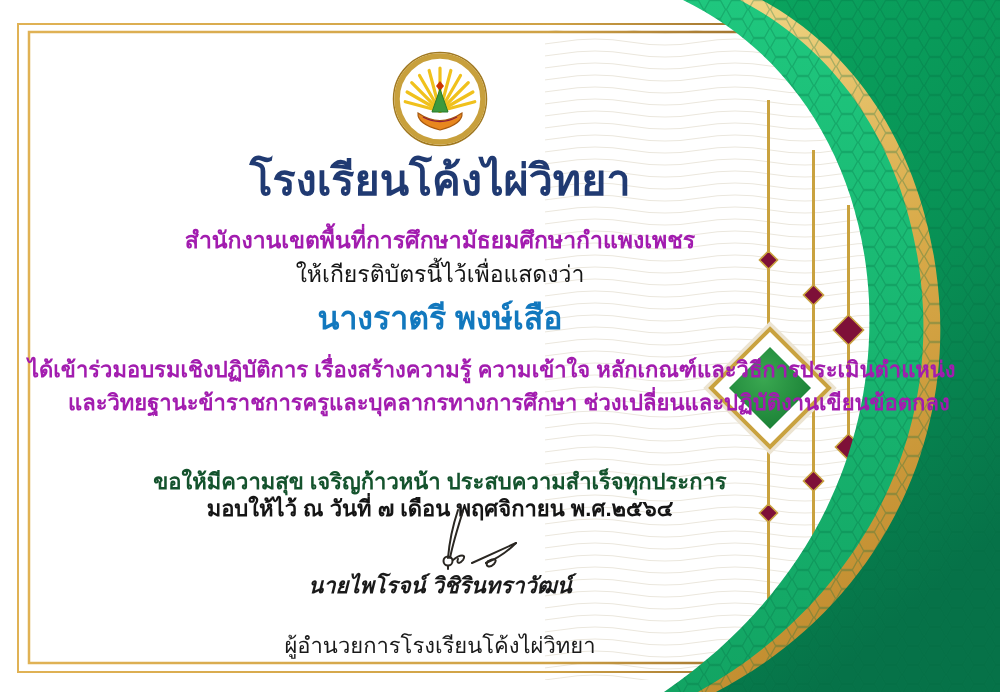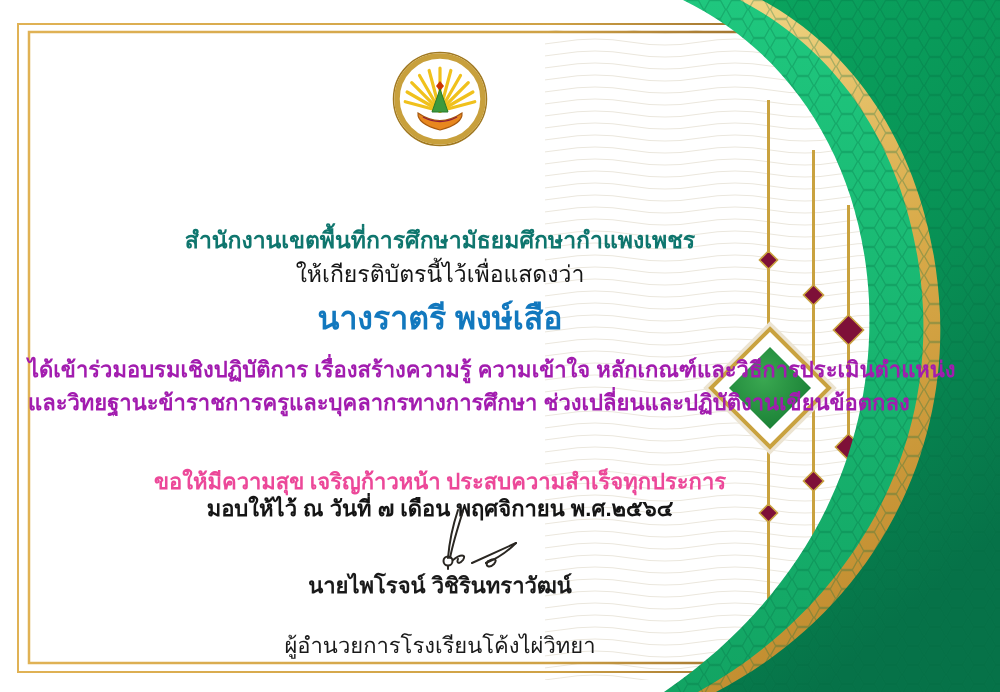--- a/index.html
+++ b/index.html
@@ -8,30 +8,30 @@
     font-family: "Liberation Sans", "DejaVu Sans", sans-serif;
     background:#ffffff;
     position:relative;
     overflow:hidden;
   }
   #stage { position:absolute; inset:0; width:1000px; height:692px; background:#fff; }
   #decor { position:absolute; left:0; top:0; z-index:1; }
   #content { position:absolute; left:28px; top:0; width:824px; height:692px; z-index:5; }
   .cline { position:absolute; left:0; right:0; text-align:center; white-space:nowrap; }
   .title      { top:146px; font-size:43px; font-weight:700; color:#203a72; }
-  .issuer     { top:222px; font-size:23px; font-weight:600; color:#0f766e; }
+  .issuer     { top:222px; font-size:23px; font-weight:600; color:#a21caf; }
   .presented  { top:256px; font-size:23px; font-weight:400; color:#151515; }
   .recipient  { top:292px; font-size:32px; font-weight:700; color:#1278be; }
   .red1       { top:352px; }
-  .red2       { top:385px; }
+  .red2       { top:385px;padding-left:40px; }
   .red3       { top:418px; }
   .redline    { font-size:22px; font-weight:600; color:#a21caf; }
-  .wish       { top:464px; font-size:22px; font-weight:600; color:#ec4899;font-family:Liberation Serif, serif; }
+  .wish       { top:464px; font-size:22px; font-weight:600; color:#14532d; }
   .dateline   { top:491px; font-size:22px; font-weight:600; color:#151515; }
-  .signer     { top:568px; font-size:22px; font-weight:600; color:#1a1a1a; }
+  .signer     { top:568px; font-size:22px; font-weight:600; color:#1a1a1a;font-style:italic; }
   .signertitle{ top:628px; font-size:22px; font-weight:400; color:#1a1a1a; }
   #logo { position:absolute; left:364px; top:51px; width:96px; height:96px; }
   #signature { position:absolute; left:352px; top:508px; width:170px; height:64px; }
 </style>
 </head>
 <body>
 
 <div id="stage">
 
   <svg id="decor" width="1000" height="692" viewBox="0 0 1000 692">
@@ -121,20 +121,21 @@
             <line y2="-38" transform="rotate(60)"></line>
           <line y2="-36" transform="rotate(75)"></line>
         </g>
       </g>
       <path d="M48,30 l4,5 l-4,5 l-4,-5 Z" fill="#cc3300"></path>
       <path d="M48,38 L56,61 L40,61 Z" fill="#3d9a3d" stroke="#2a7a2a" stroke-width="1"></path>
       <path d="M26,62 Q48,77 70,62 Q71,73 48,79 Q25,73 26,62 Z" fill="#e8871e" stroke="#a85a10" stroke-width="1.2"></path>
       <path d="M31,66 Q48,75 65,66" fill="none" stroke="#8d1d3b" stroke-width="1.4"></path>
     </svg>
 
+    <div class="cline title">โรงเรียนโค้งไผ่วิทยา</div>
 
     <div class="cline issuer">สำนักงานเขตพื้นที่การศึกษามัธยมศึกษากำแพงเพชร</div>
 
     <div class="cline presented">ให้เกียรติบัตรนี้ไว้เพื่อแสดงว่า</div>
 
     <div class="cline recipient">นางราตรี  พงษ์เสือ</div>
 
     <div class="cline redline red1">ได้เข้าร่วมอบรมเชิงปฏิบัติการ เรื่องสร้างความรู้ ความเข้าใจ หลักเกณฑ์และวิธีการประเมินตำแหน่ง</div>
     <div class="cline redline red2">และวิทยฐานะข้าราชการครูและบุคลากรทางการศึกษา ช่วงเปลี่ยนและปฏิบัติงานเขียนข้อตกลง</div>
 

